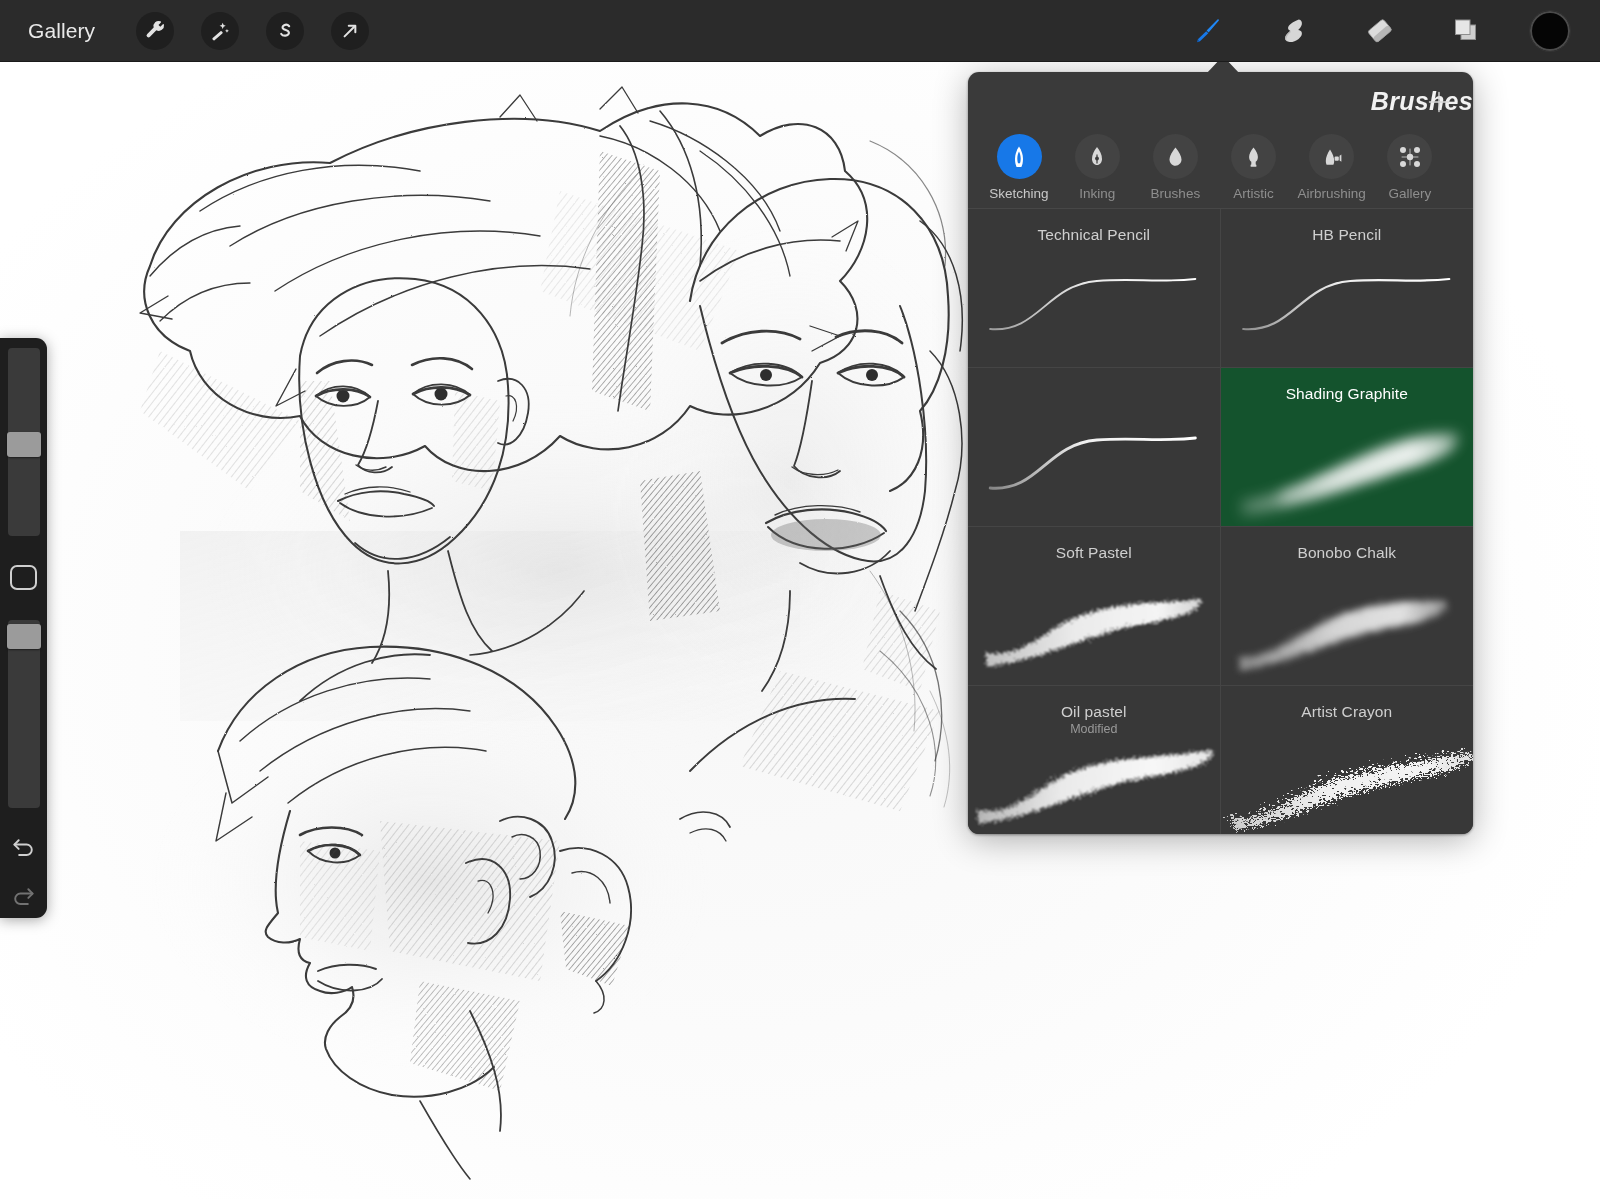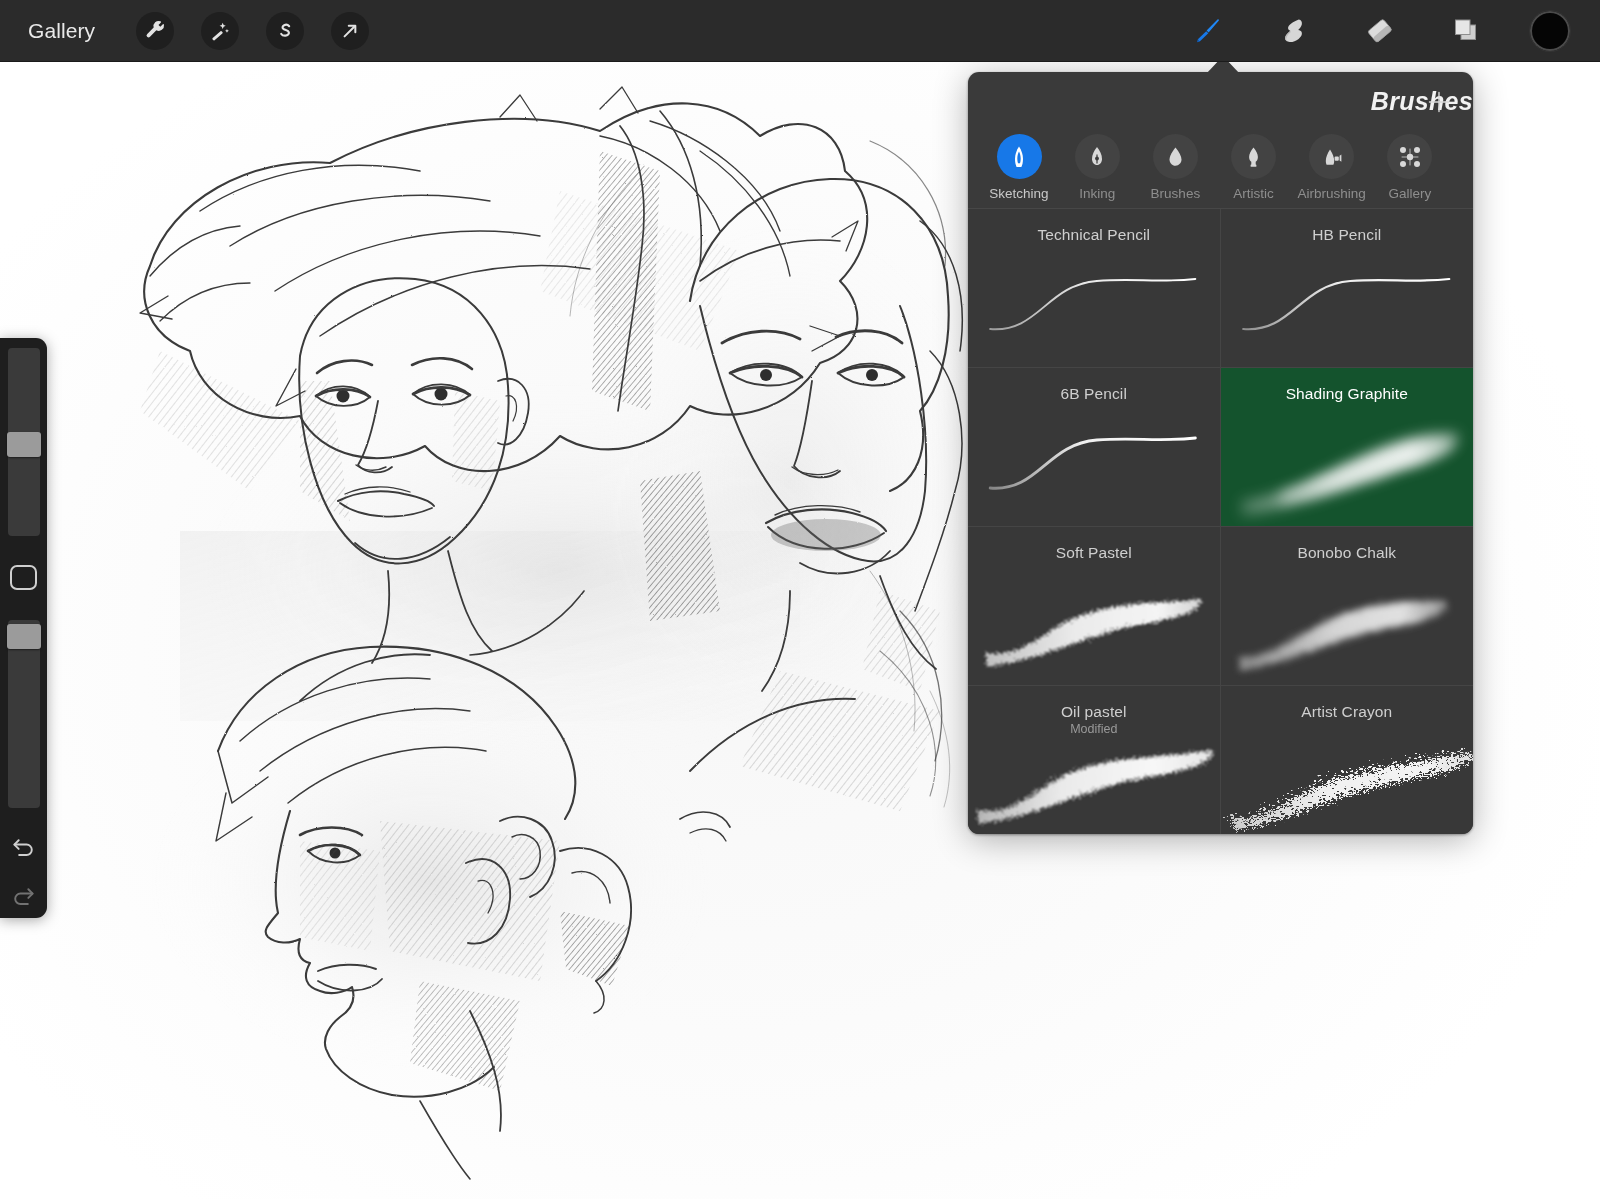--- a/index.html
+++ b/index.html
@@ -557,21 +557,20 @@
                   <stop offset="45%" stop-color="#ececec"></stop>
                   <stop offset="100%" stop-color="#ffffff"></stop>
                 </linearGradient>
               </defs>
             <path d="M22 80 C70 84 78 36 128 32 C166 29 188 34 226 30" fill="none" stroke="url(#hb)" stroke-width="2.2" stroke-linecap="round"></path>
           </svg>
         </div>
       </div>
 
       <div class="brush-cell">
-        <div class="brush-name">6B Pencil</div>
         <div class="brush-preview">
           <svg viewBox="0 0 250 118" preserveAspectRatio="none">
             <defs>
                 <linearGradient id="sb" x1="0" x2="1">
                   <stop offset="0%" stop-color="#848484"></stop>
                   <stop offset="45%" stop-color="#efefef"></stop>
                   <stop offset="100%" stop-color="#ffffff"></stop>
                 </linearGradient>
               </defs>
             <path d="M22 80 C70 84 78 36 128 32 C166 29 188 34 226 30" fill="none" stroke="url(#sb)" stroke-width="2.8" stroke-linecap="round"></path>

